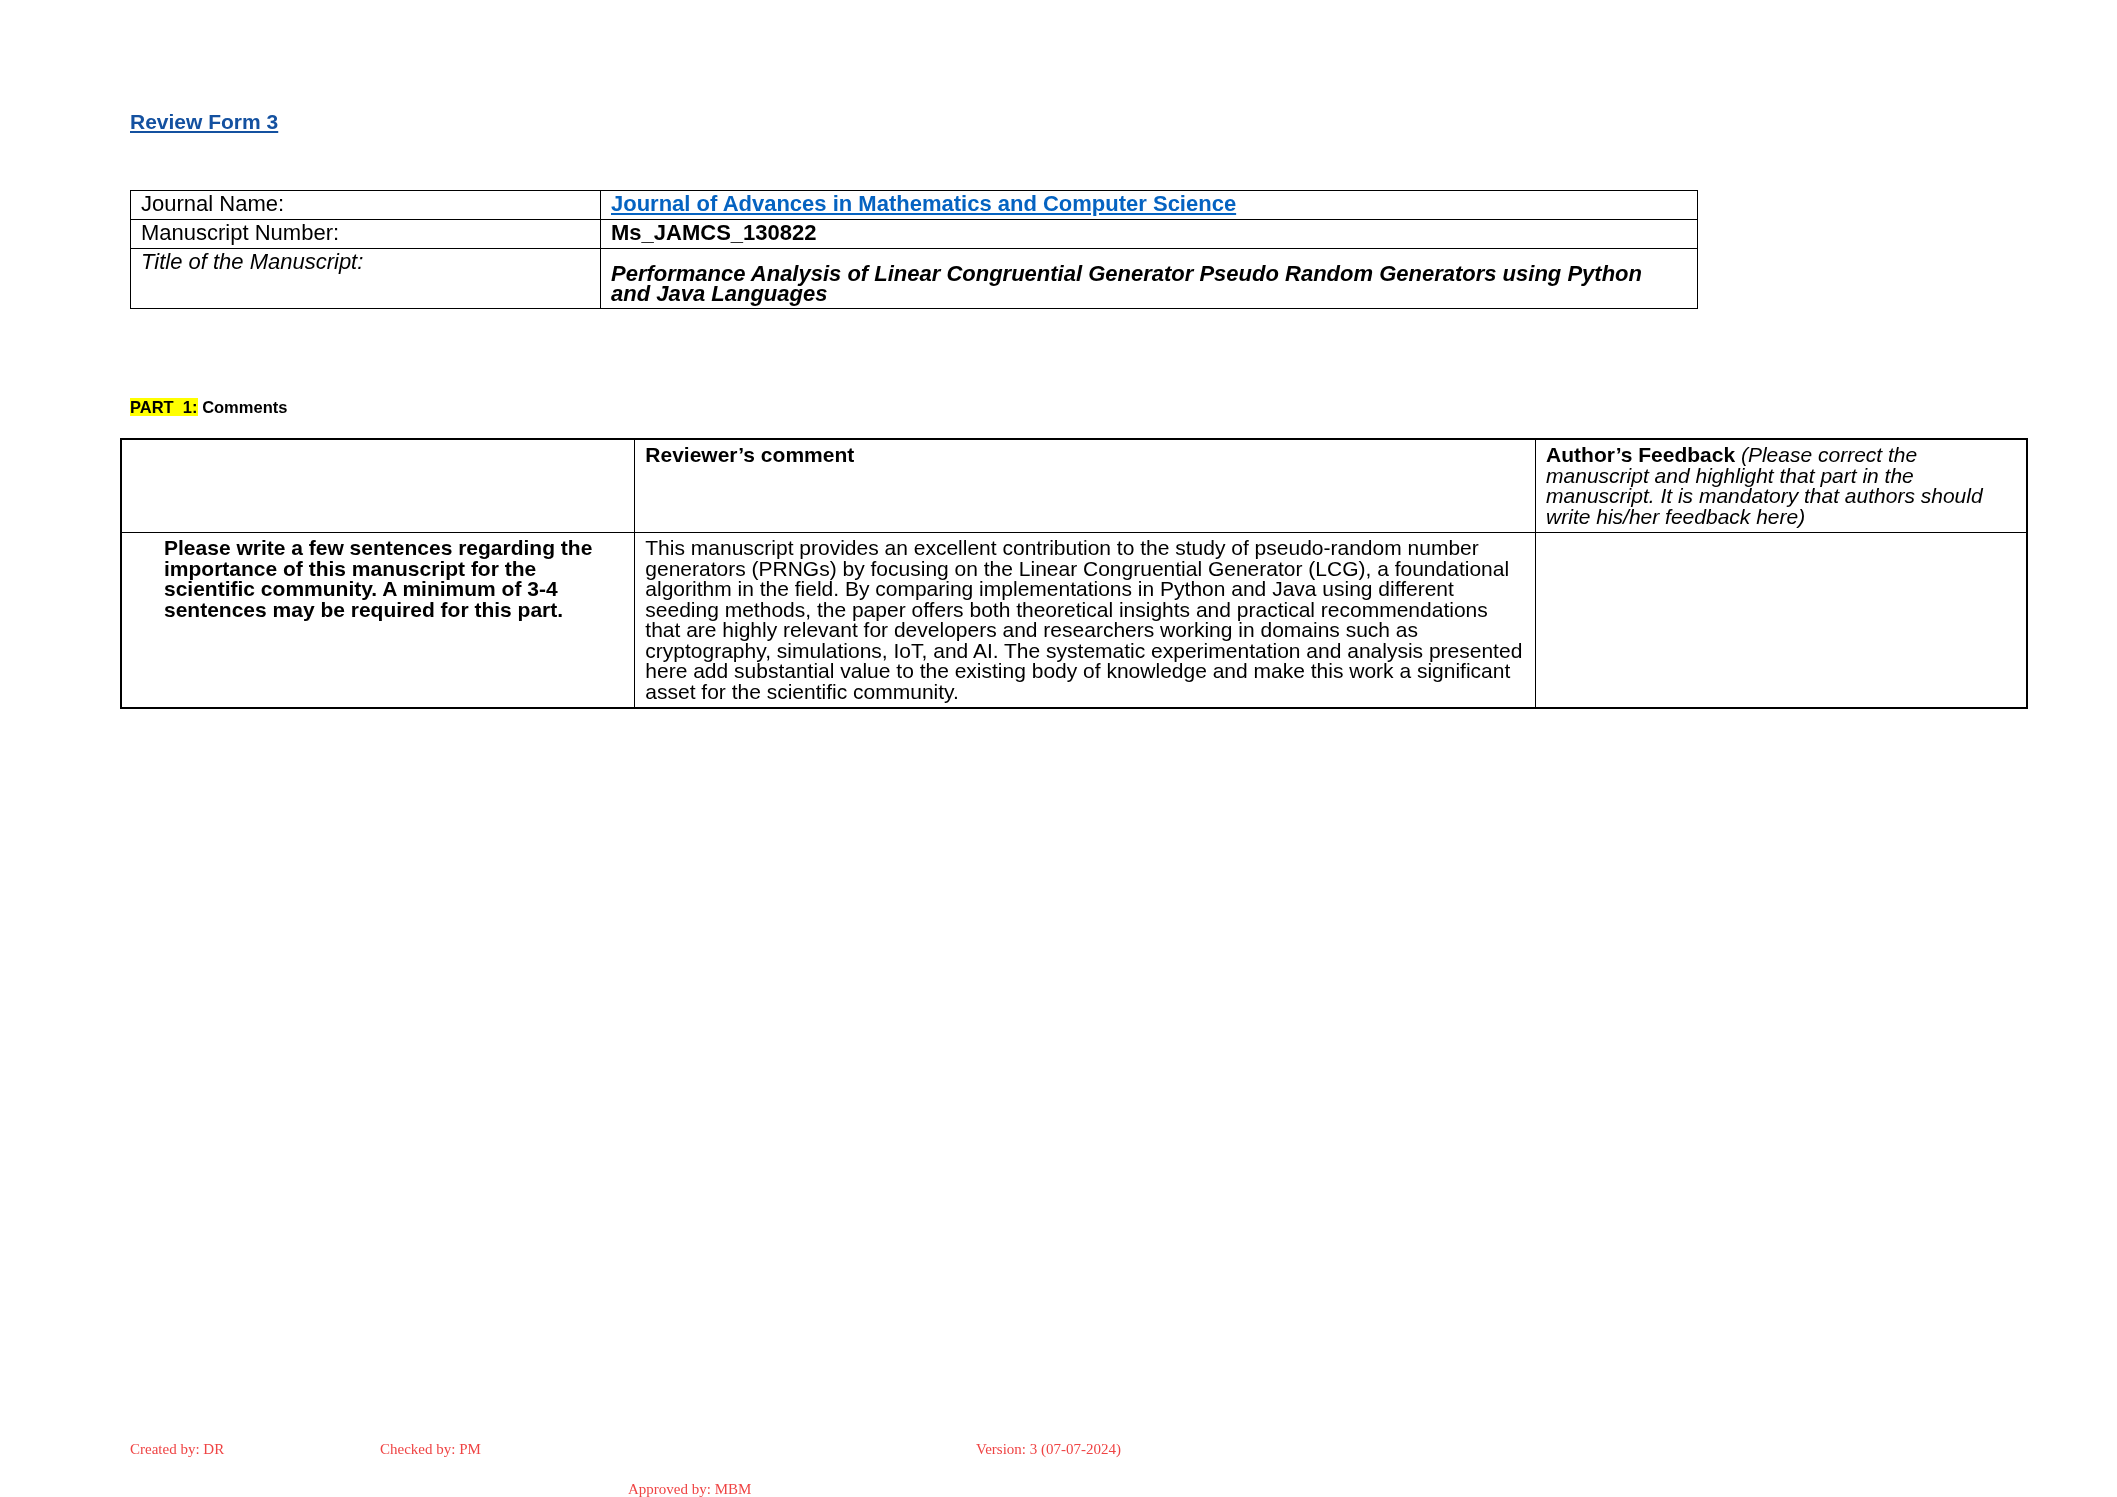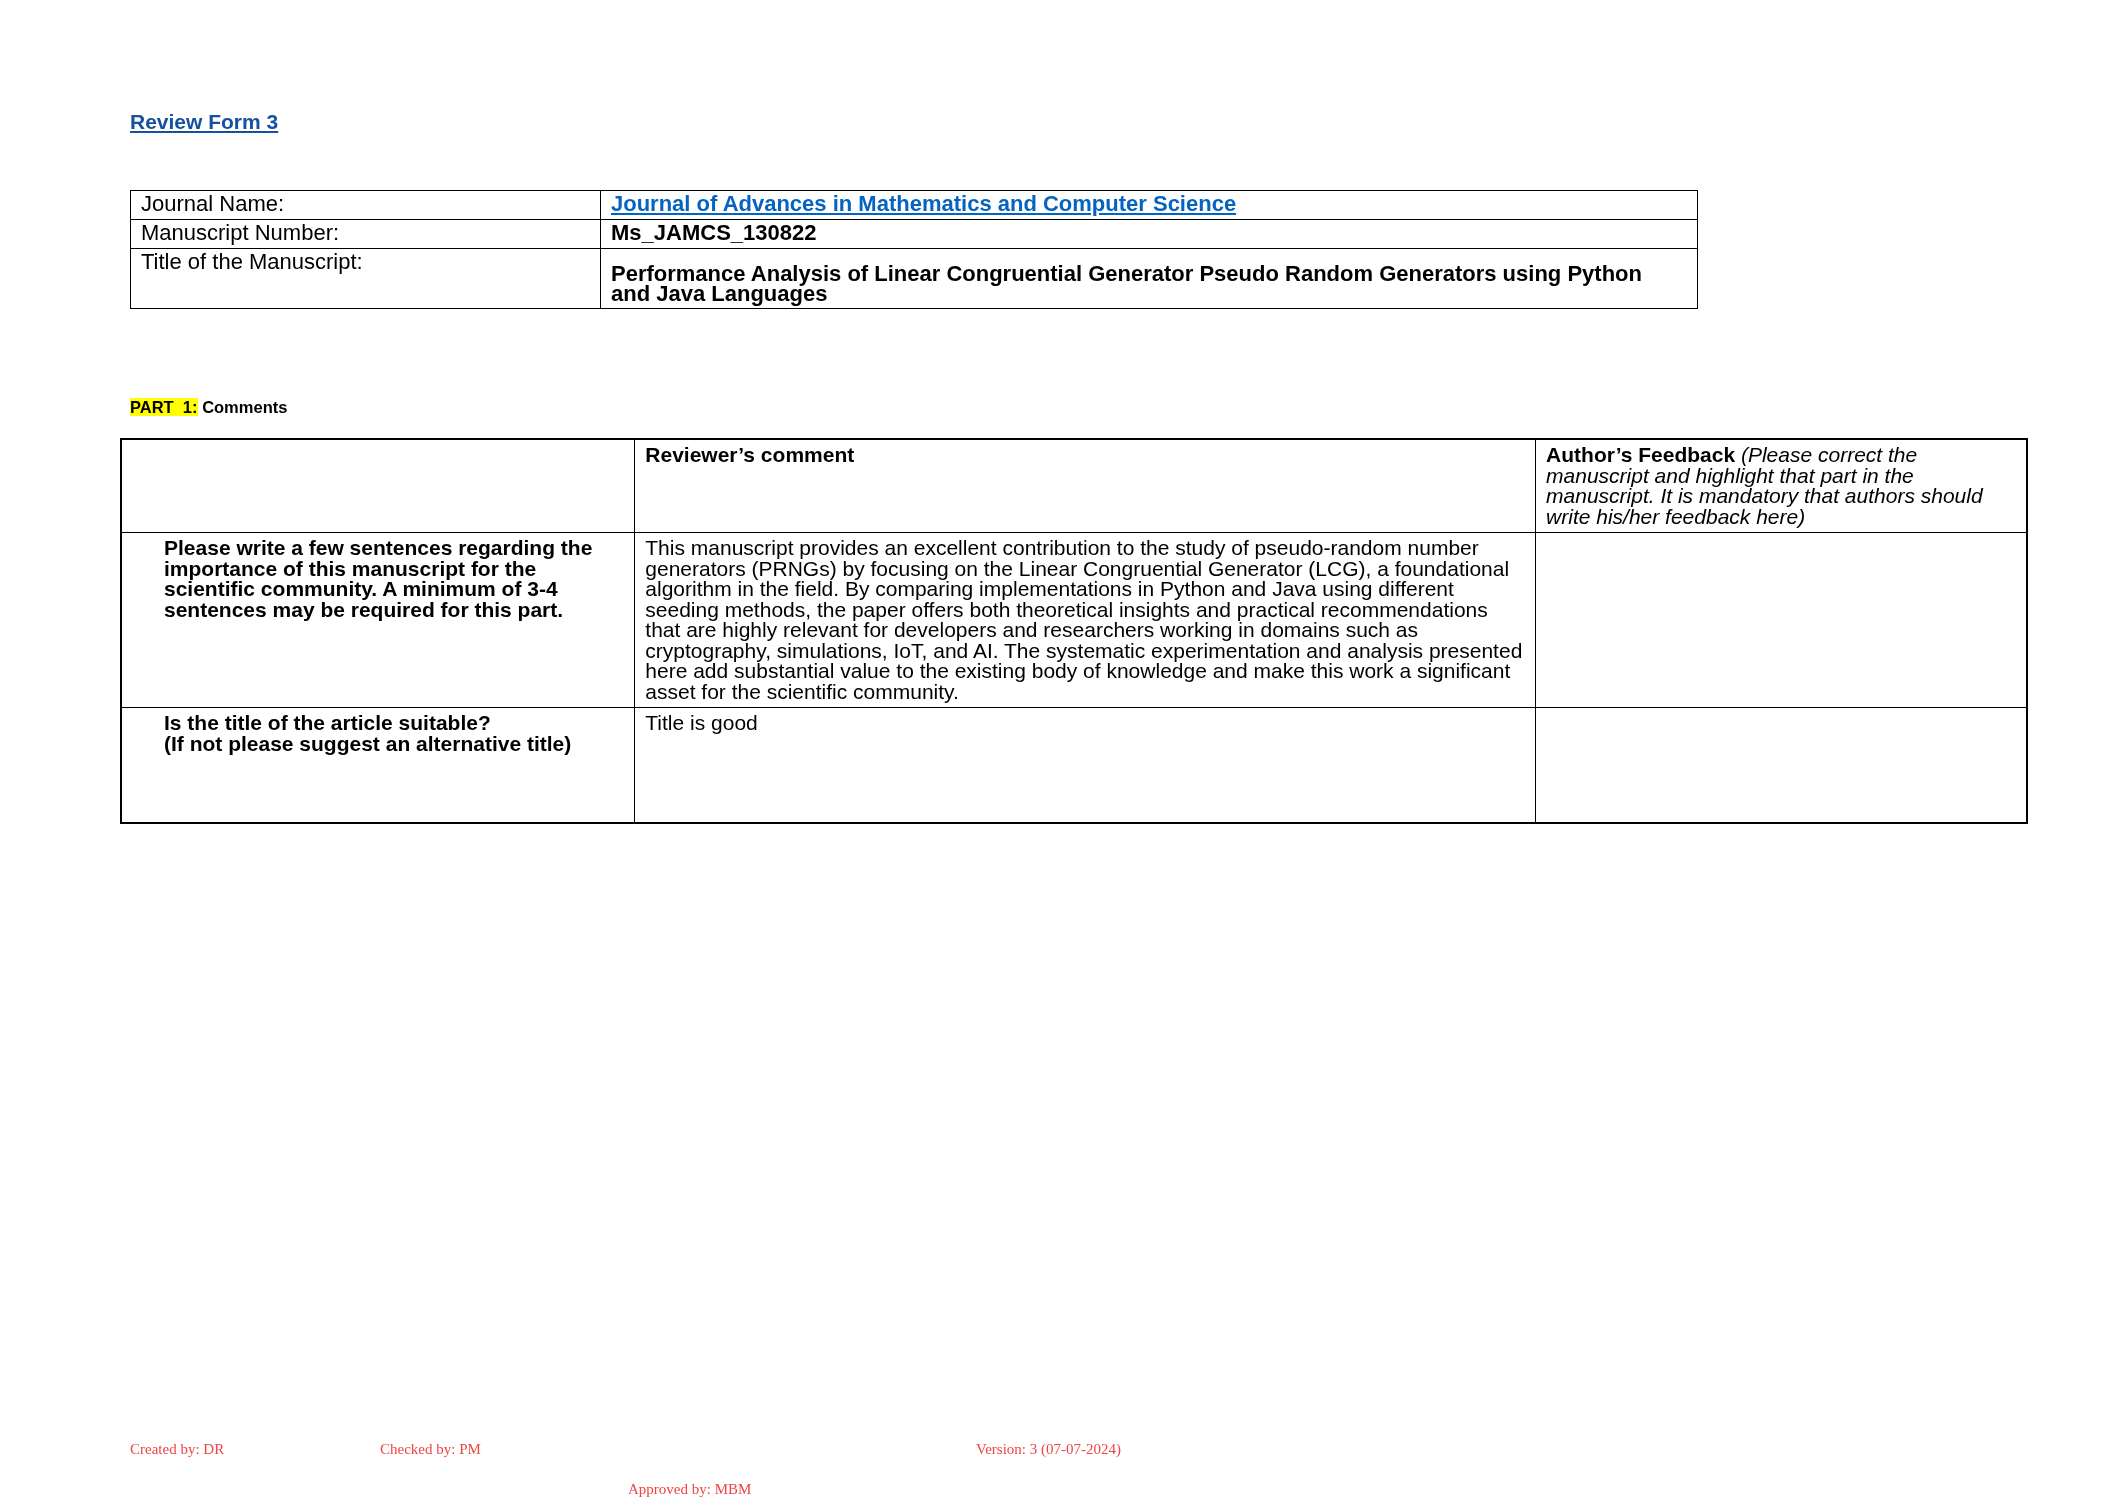--- a/index.html
+++ b/index.html
@@ -37,21 +37,21 @@
     table-layout: fixed;
   }
   .meta-table td {
     border: 1px solid #000;
     padding: 3px 10px;
     vertical-align: top;
     line-height: 20px;
   }
   .meta-table .col-label { width: 470px; }
   .meta-table tr.r1 td, .meta-table tr.r2 td { height: 29px; }
-  .meta-table tr.r3 td { height: 60px; }
+  .meta-table tr.r3 td { height: 60px; font-style: italic; }
   .meta-table tr.r4 td { height: 29px; }
   .meta-table tr.r3 td.val-cell { vertical-align: middle; padding-top: 14px; }
   .meta-val { font-weight: bold; }
   .doc-link {
     font-weight: bold;
     color: #0563C1;
     text-decoration: underline;
     cursor: pointer;
   }
 
@@ -158,26 +158,20 @@
       <td class="col-f">
         <span class="hdr-author-bold">Author’s Feedback</span>
         <span class="hdr-author-note">(Please correct the manuscript and highlight that part in the manuscript. It is mandatory that authors should write his/her feedback here)</span>
       </td>
     </tr>
     <tr class="row1">
       <td class="col-q q-cell">Please write a few sentences regarding the importance of this manuscript for the scientific community. A minimum of 3-4 sentences may be required for this part.</td>
       <td class="col-c c-cell">This manuscript provides an excellent contribution to the study of pseudo-random number generators (PRNGs) by focusing on the Linear Congruential Generator (LCG), a foundational algorithm in the field. By comparing implementations in Python and Java using different seeding methods, the paper offers both theoretical insights and practical recommendations that are highly relevant for developers and researchers working in domains such as cryptography, simulations, IoT, and AI. The systematic experimentation and analysis presented here add substantial value to the existing body of knowledge and make this work a significant asset for the scientific community.</td>
       <td class="col-f"></td>
     </tr>
-    <tr class="row2">
-      <td class="col-q q-cell">Is the title of the article suitable?
-(If not please suggest an alternative title)</td>
-      <td class="col-c c-cell">Title is good</td>
-      <td class="col-f"></td>
-    </tr>
   </tbody>
     </table>
 
   <span class="footer-item f1">Created by: DR</span>
   <span class="footer-item f2">Checked by: PM</span>
   <span class="footer-item f3">Approved by: MBM</span>
   <span class="footer-item f4">Version: 3 (07-07-2024)</span>
 
 </div>
 

